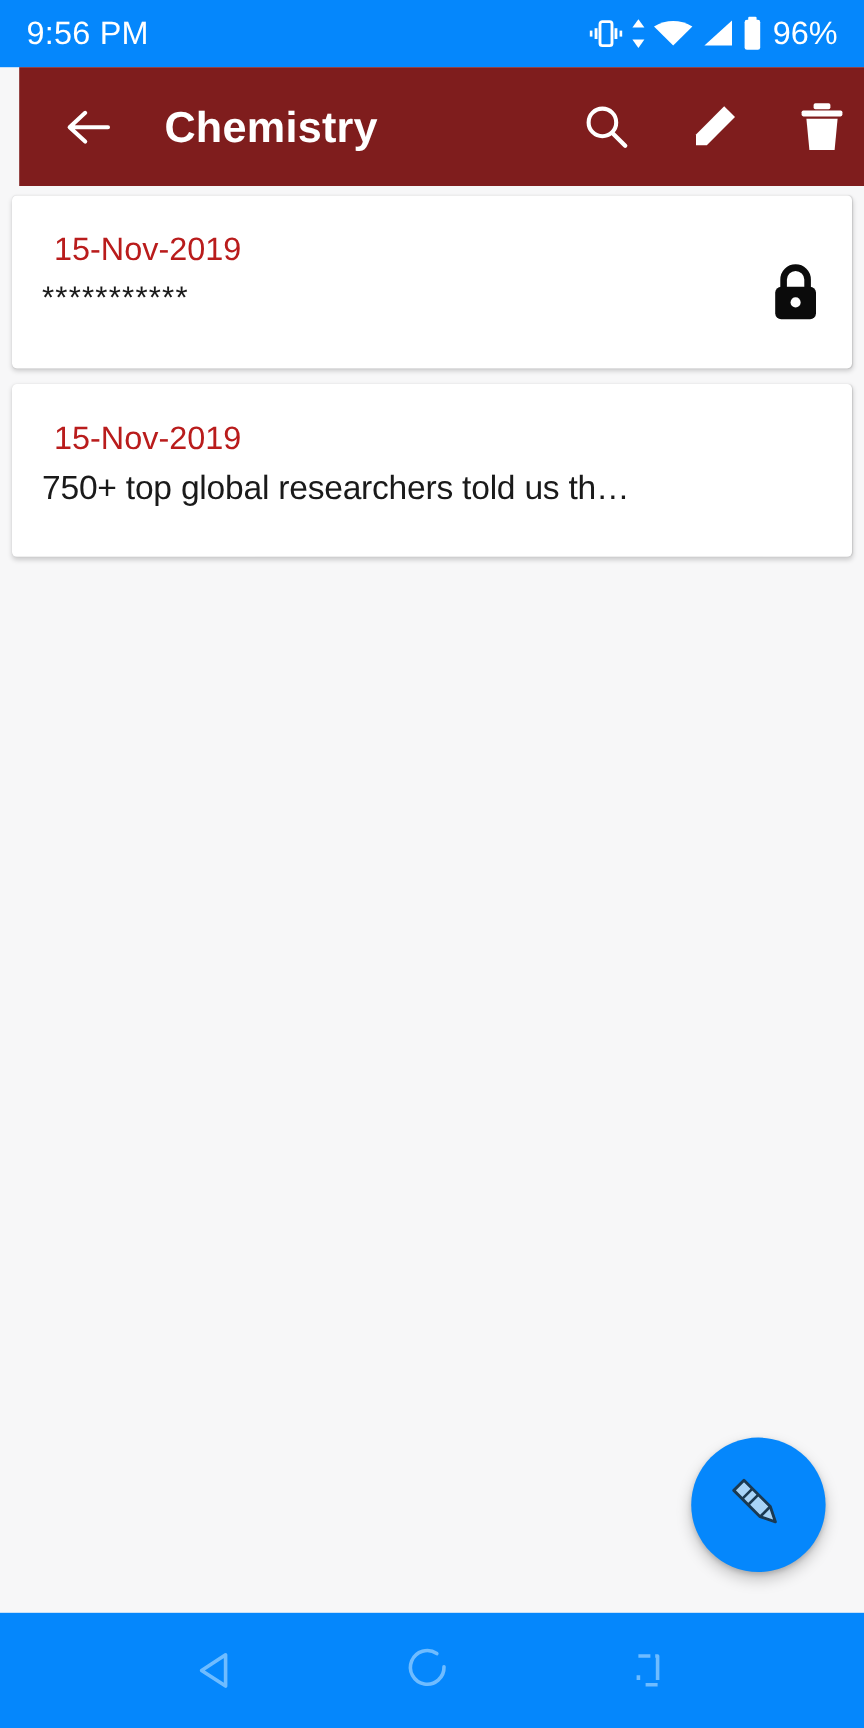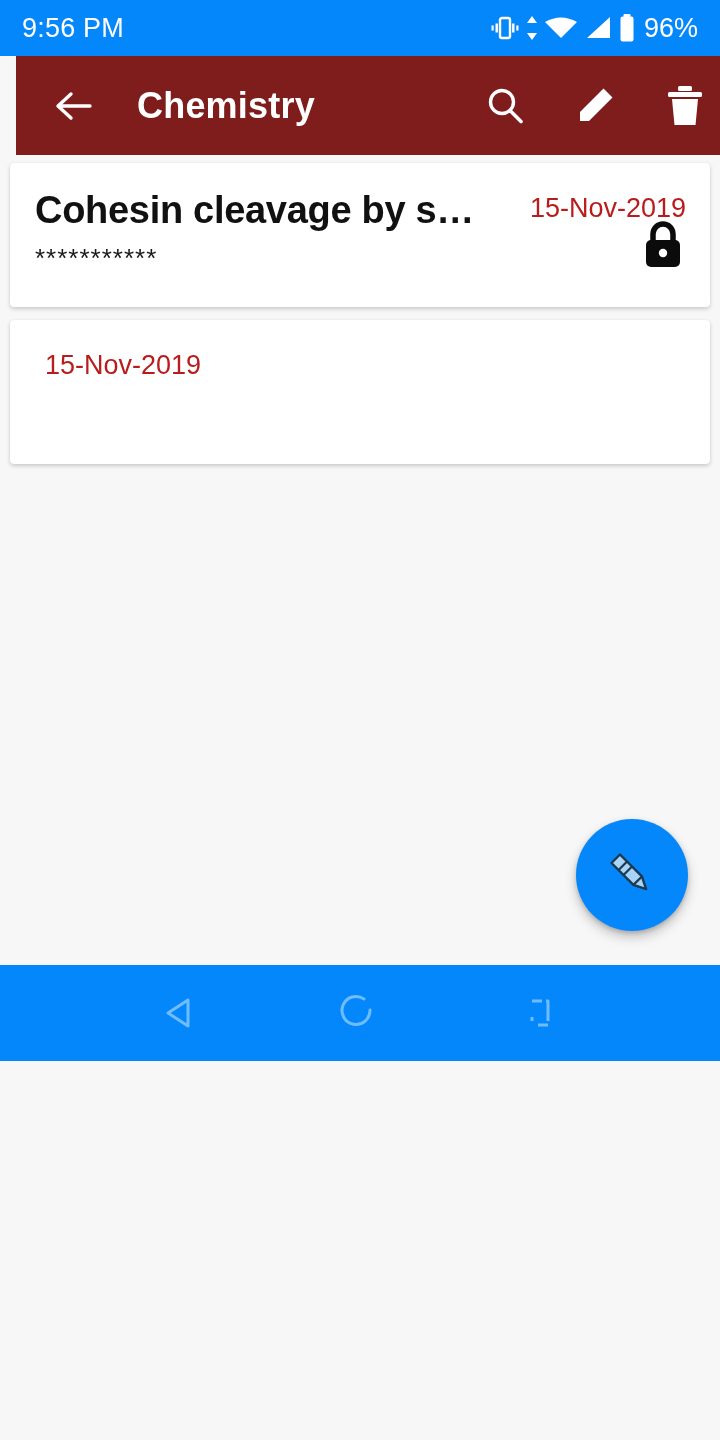--- a/index.html
+++ b/index.html
@@ -2,21 +2,21 @@
 <html><head>
 <meta charset="utf-8">
 <style>
   * { margin:0; padding:0; box-sizing:border-box; }
   html, body {
     width:720px; height:1440px;
     background:#f7f7f8;
     font-family:"Liberation Sans", sans-serif;
     overflow:hidden;
   }
-  .phone { position:relative; width:720px; height:1061px; background:#f7f7f8; }
+  .phone { position:relative; width:720px; height:1440px; background:#f7f7f8; }
 
   
   .status-bar {
     position:absolute; top:0; left:0; width:720px; height:56px;
     background:#0587fc; color:#fff;
     display:flex; align-items:center; justify-content:space-between;
     padding:0 22px;
   }
   .status-time { font-size:27px; font-weight:400; letter-spacing:.2px; line-height:1; }
   .status-icons { display:flex; align-items:center; gap:5px; }
@@ -141,37 +141,37 @@
           <path d="M8 15 H34 L31.5 41 H10.5 Z" fill="#fff"></path>
         </svg>
       </div>
     </div>
   </div>
 
   <div class="note-list">
 
     <div class="note-card">
       <div class="note-row">
-        <div class="note-title">Cohesin cleavage by s…</div>
         <div class="note-date">15-Nov-2019</div>
       </div>
       <div class="note-snippet locked">***********</div>
       <div class="lock-icon">
         <svg width="46" height="52" viewBox="0 0 46 52">
           <path d="M13 22 V15 a10 10 0 0 1 20 0 V22" fill="none" stroke="#0b0b0b" stroke-width="5.5"></path>
           <rect x="6" y="21" width="34" height="27" rx="5" fill="#0b0b0b"></rect>
           <circle cx="23" cy="34" r="4.2" fill="#ffffff"></circle>
         </svg>
       </div>
     </div>
 
     <div class="note-card">
       <div class="note-row">
         <div class="note-date">15-Nov-2019</div>
       </div>
+      <div class="note-snippet">750+ top global researchers told us th…</div>
     </div>
 
   </div>
 
   <button class="fab">
     <svg width="62" height="62" viewBox="0 0 62 62">
       <g transform="rotate(-45 31 31)">
         <path d="M25 8 h12 v31 l-6 12 l-6 -12 Z" fill="#a8d4f7" stroke="#1b3a52" stroke-width="2.4" stroke-linejoin="round"></path>
         <path d="M25 18 h12 M25 25 h12" fill="none" stroke="#1b3a52" stroke-width="2.2"></path>
         <path d="M25 39 h12" fill="none" stroke="#1b3a52" stroke-width="2.2"></path>

